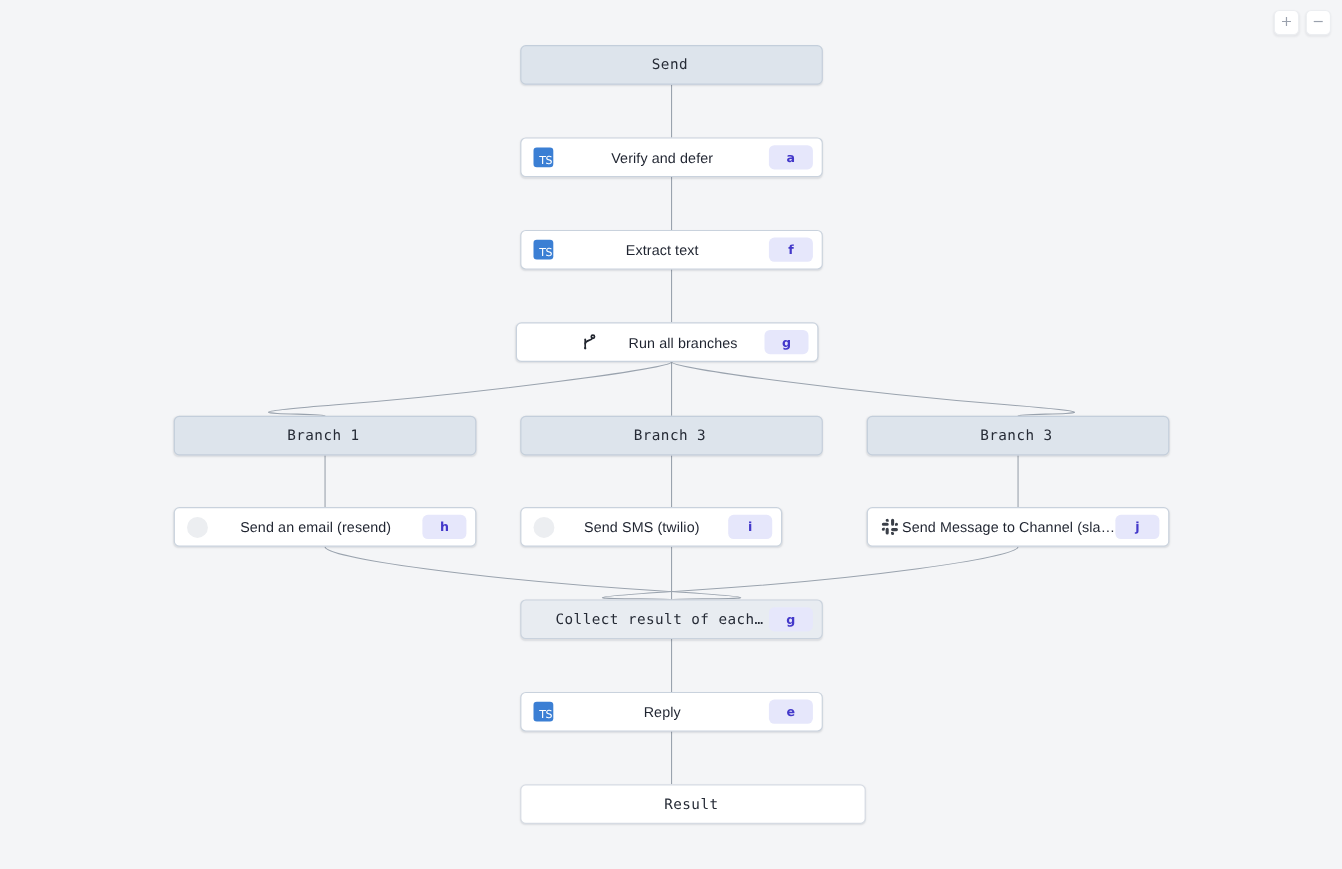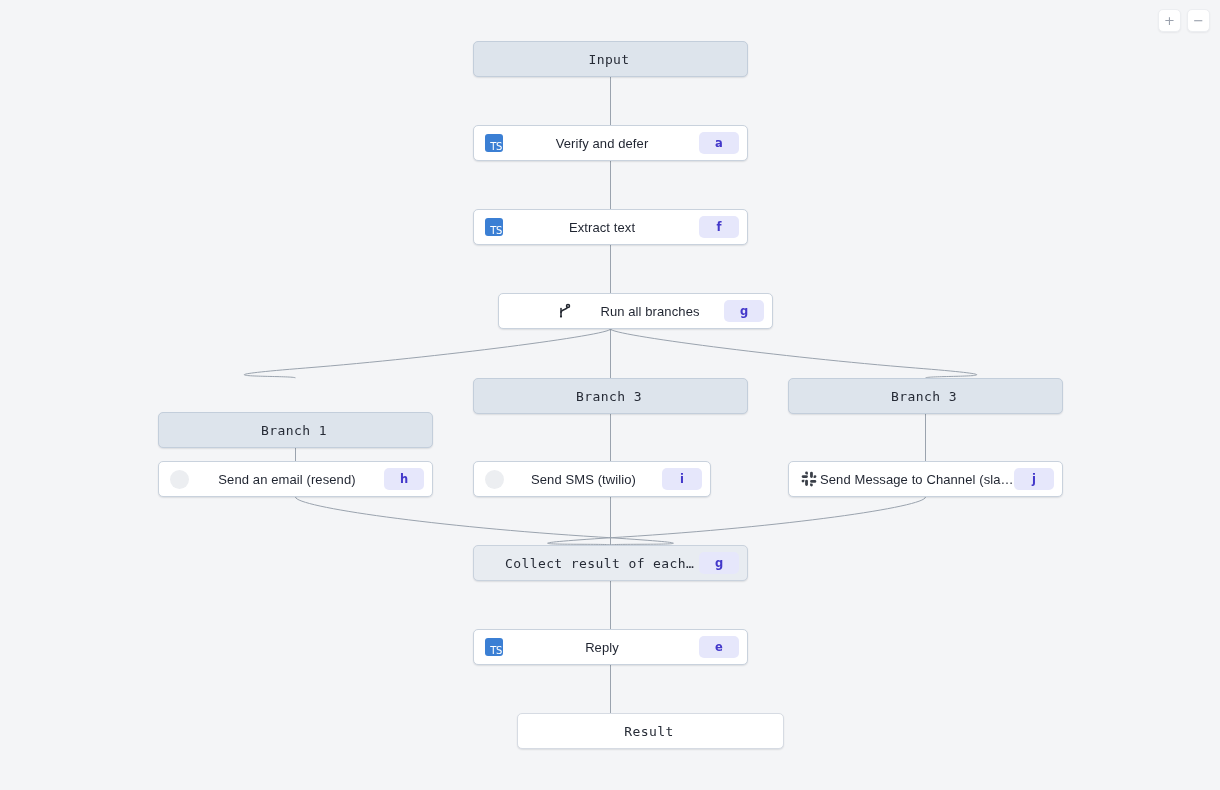--- a/index.html
+++ b/index.html
@@ -182,54 +182,54 @@
       <path d="M 295.5 497 C 295.5 507, 437.25 527, 598.5 537 S 610.5 543, 610.5 545" fill="none" stroke="#9aa3ae" stroke-width="1"></path>
       <path d="M 610.5 497 L 610.5 545" fill="none" stroke="#9aa3ae" stroke-width="1"></path>
       <path d="M 925.5 497 C 925.5 507, 783.75 527, 622.5 537 S 610.5 543, 610.5 545" fill="none" stroke="#9aa3ae" stroke-width="1"></path>
       <path d="M 610.5 581 L 610.5 629" fill="none" stroke="#9aa3ae" stroke-width="1"></path>
       <path d="M 610.5 665 L 610.5 713" fill="none" stroke="#9aa3ae" stroke-width="1"></path>
     </svg>
 
   <div id="nodes">
       <div class="node terminal mono" style="left: 473px; top: 41px; width: 275px;">
         <div class="icon-spacer"></div>
-        <div class="node-label">Input</div>
+        <div class="node-label">Send</div>
         <div class="badge-spacer"></div>
       </div>
       <div class="node" style="left: 473px; top: 125px; width: 275px;">
         <div class="node-icon">
           <div class="ts-icon">
             <span>TS</span>
           </div>
         </div>
         <div class="node-label">Verify and defer</div>
         <div class="badge">a</div>
       </div>
       <div class="node" style="left: 473px; top: 209px; width: 275px;">
         <div class="node-icon">
           <div class="ts-icon">
             <span>TS</span>
           </div>
         </div>
         <div class="node-label">Extract text</div>
         <div class="badge">f</div>
       </div>
-      <div class="node" style="left: 498px; top: 293px; width: 275px; padding-left: 46px;">
+      <div class="node" style="left: 469px; top: 293px; width: 275px; padding-left: 46px;">
         <div class="node-icon">
           <svg width="16" height="16" viewBox="0 0 16 16" fill="none" stroke="#22262f" stroke-width="1.5" stroke-linecap="round" stroke-linejoin="round">
             <path d="M4 13.2 V5.4"></path>
             <circle cx="4" cy="13.6" r="1.05" fill="#22262f" stroke="none"></circle>
             <circle cx="11" cy="3.1" r="1.5"></circle>
             <path d="M4 9.6 C4 6.0 9.4 7.0 10.6 4.4"></path>
           </svg>
         </div>
         <div class="node-label">Run all branches</div>
         <div class="badge">g</div>
       </div>
-      <div class="node terminal mono" style="left: 158px; top: 378px; width: 275px; margin-top: 34px;">
+      <div class="node terminal mono" style="left: 158px; top: 378px; width: 275px;">
         <div class="icon-spacer"></div>
         <div class="node-label">Branch 1</div>
         <div class="badge-spacer"></div>
       </div>
       <div class="node terminal mono" style="left: 473px; top: 378px; width: 275px;">
         <div class="icon-spacer"></div>
         <div class="node-label">Branch 3</div>
         <div class="badge-spacer"></div>
       </div>
       <div class="node terminal mono" style="left: 788px; top: 378px; width: 275px; justify-content: flex-end;">
@@ -270,21 +270,21 @@
       </div>
       <div class="node" style="left: 473px; top: 629px; width: 275px;">
         <div class="node-icon">
           <div class="ts-icon">
             <span>TS</span>
           </div>
         </div>
         <div class="node-label">Reply</div>
         <div class="badge">e</div>
       </div>
-      <div class="node plain-white mono" style="left: 473px; top: 713px; width: 267px; margin-left: 44px;">
+      <div class="node plain-white mono" style="left: 473px; top: 713px; width: 314px;">
         <div class="icon-spacer"></div>
         <div class="node-label">Result</div>
         <div class="badge-spacer"></div>
       </div>
     </div>
 
   <div id="zoom-controls">
     <div class="zoom-btn">
       <span>+</span>
     </div>

